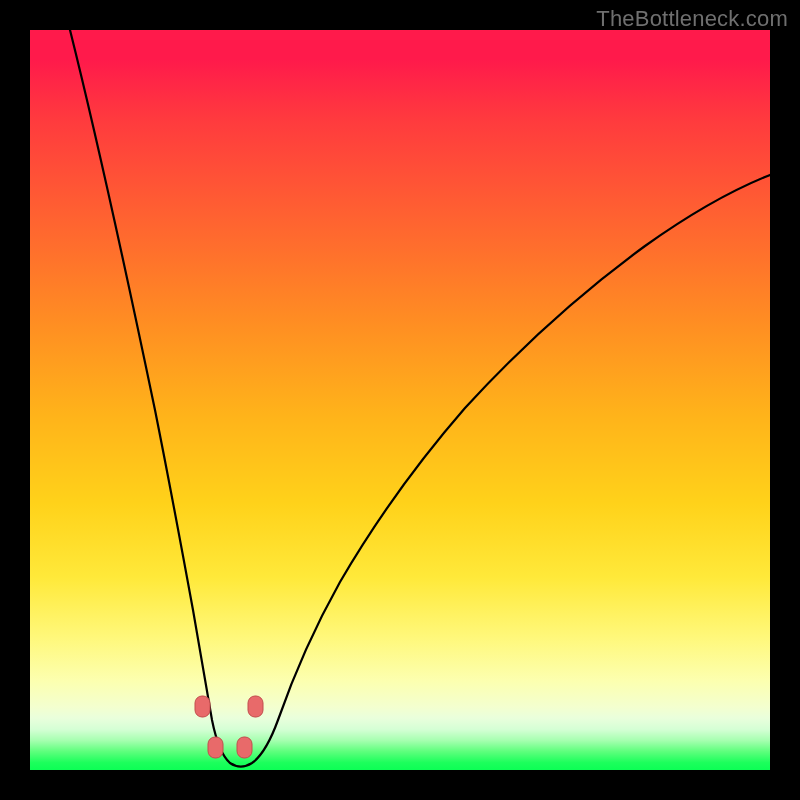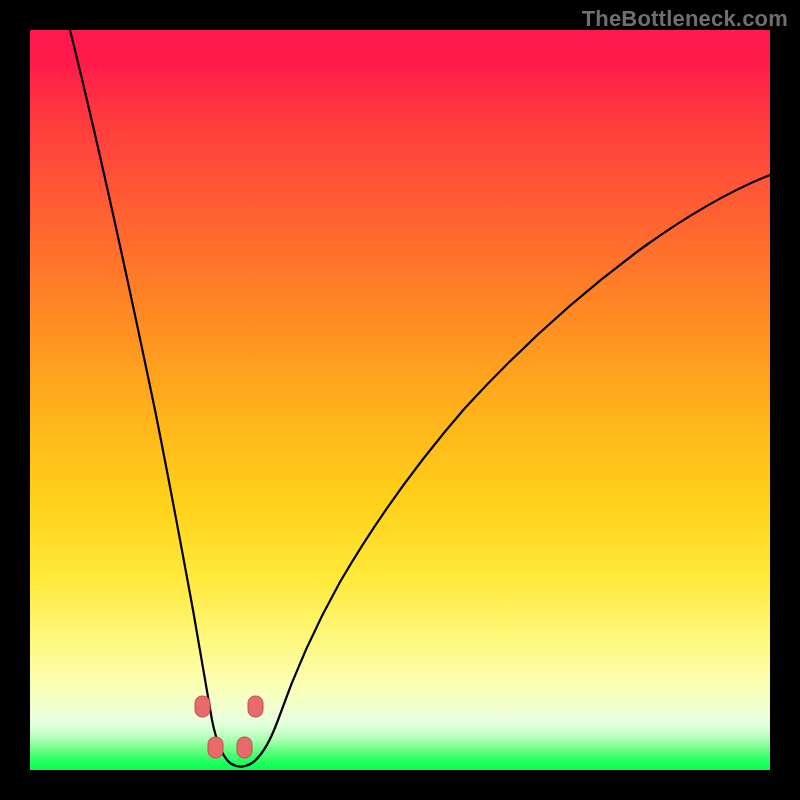--- a/index.html
+++ b/index.html
@@ -45,21 +45,21 @@
       #1cff5c 99%,
       #0cff55 100%
     );
   }
   .watermark {
     position: absolute;
     top: 6px;
     right: 12px;
     color: #6f6f6f;
     font-size: 22px;
-    font-weight: 700;
+    font-weight: 400;
     letter-spacing: 0.2px;
     user-select: none;
   }
   svg.curves {
     position: absolute;
     left: 0; top: 0;
     width: 740px; height: 740px;
   }
 </style>
 </head>

